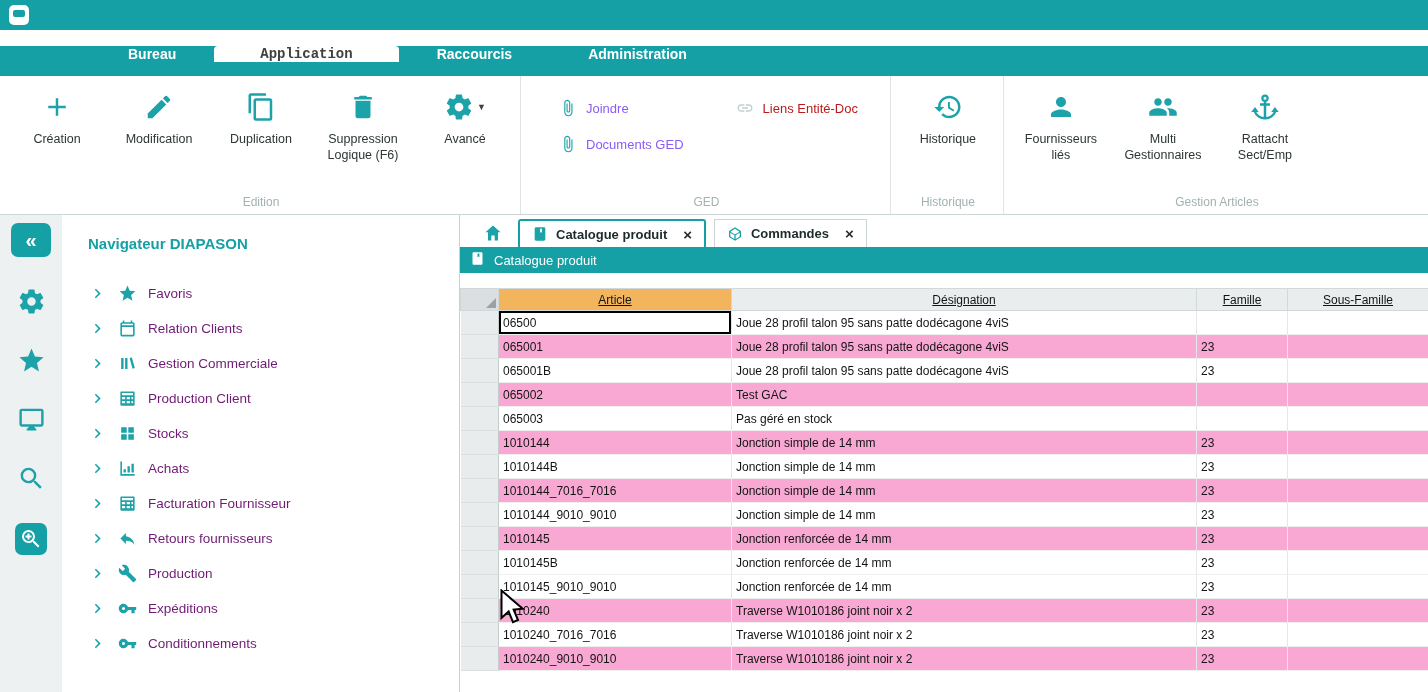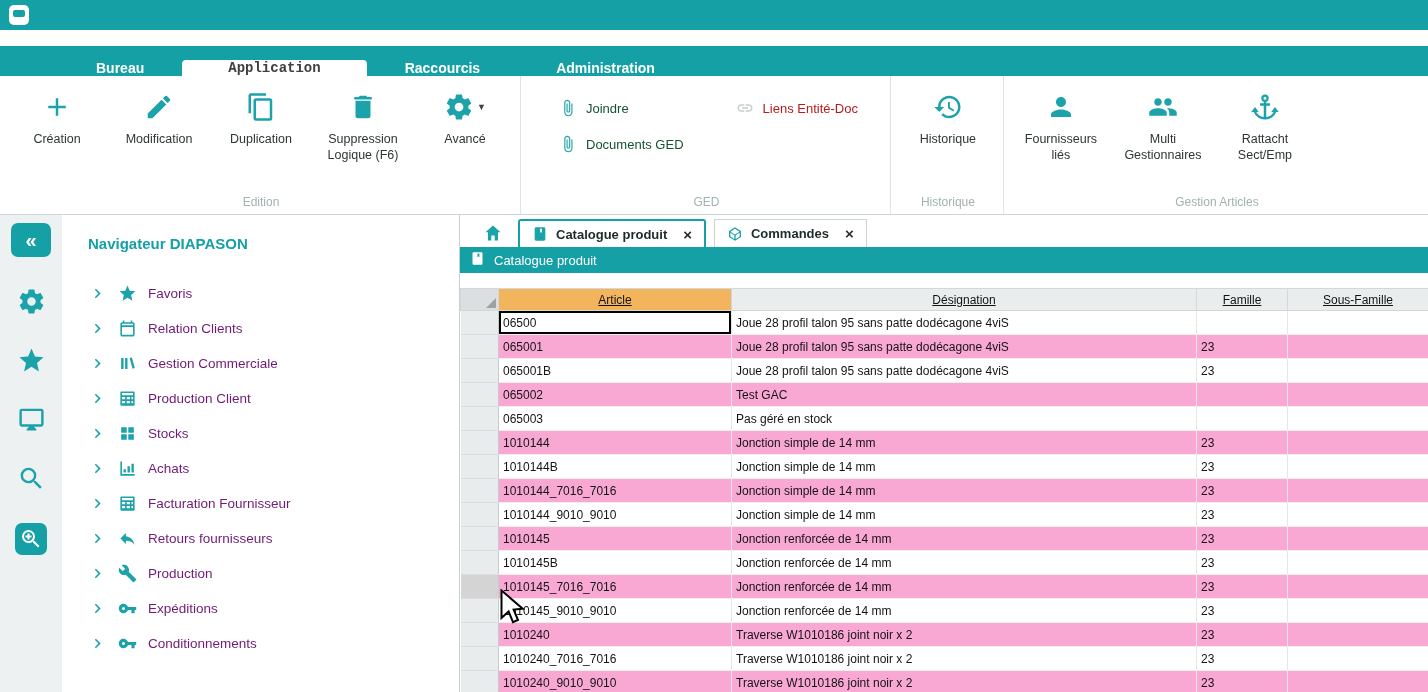--- a/index.html
+++ b/index.html
@@ -7,39 +7,39 @@
               font-family:"Liberation Sans", sans-serif; }
   .app { position:relative; width:1428px; height:692px; display:flex; flex-direction:column; }
 
   
   .titlebar { height:30px; background:#15A0A6; display:flex; align-items:center; padding-left:9px; flex:0 0 auto; }
   .appicon { width:20px; height:20px; background:#fff; border-radius:5px; position:relative; }
   .appicon::after { content:""; position:absolute; left:4px; top:5px; width:12px; height:7px; background:#15A0A6; border-radius:2px; }
   .titlegap { height:16px; background:#fff; flex:0 0 auto; }
 
   
-  .ribbon-tabs { height:30px; background:#15A0A6; display:flex; align-items:flex-end; padding-left:58px; flex:0 0 auto; }
+  .ribbon-tabs { height:30px; background:#15A0A6; display:flex; align-items:flex-start; padding-left:90px; flex:0 0 auto; }
   .rtab { color:#fff; font-weight:bold; font-size:14px; padding:0 38px; display:flex; align-items:center; cursor:pointer; }
   .rtab.active { background:#fff; color:#404040; border-radius:4px 4px 0 0; padding:0 46px;font-family:Liberation Mono, monospace; }
 
   
   .ribbon { height:139px; background:#fff; display:flex; border-bottom:1px solid #ccd6d6; flex:0 0 auto; }
   .rgroup { display:flex; flex-direction:column; border-right:1px solid #dfe5e5; padding:4px 4px 0 6px; }
   .rgroup:last-child { border-right:none; flex:1; }
   .rgroup-buttons { flex:1; display:flex; align-items:flex-start; }
   .rgroup-label { text-align:center; color:#a2b1b1; font-size:12px; padding:3px 0 5px; }
   .bigbtn { width:102px; padding-top:12px; display:flex; flex-direction:column; align-items:center; gap:9px;
             color:#2d3535; font-size:12.5px; text-align:center; cursor:pointer; line-height:1.3; }
   .iconwrap { display:flex; align-items:flex-start; gap:3px; }
   .caret { font-size:9px; color:#3a4444; margin-top:10px; }
   .icon { display:inline-flex; color:#1BA3A9; }
   .bigbtn .icon svg { width:30px; height:30px; }
   .smallgrid { display:grid; grid-template-columns:auto auto; grid-auto-rows:36px; column-gap:52px;
                padding:10px 28px 0 32px; align-items:center; flex:1; }
-  .smallbtn { display:flex; align-items:center; gap:9px; font-size:13px; color:#14532d; cursor:pointer; }
+  .smallbtn { display:flex; align-items:center; gap:9px; font-size:13px; color:#8b5cf6; cursor:pointer; }
   .smallbtn .icon svg { width:18px; height:18px; }
   .smallbtn.disabled { color:#b91c1c; cursor:default; }
   .smallbtn.disabled .icon { color:#c3cfcf; }
 
   
   .workspace { flex:1; display:flex; min-height:0; }
 
   .rail { width:62px; background:#EDF1F1; display:flex; flex-direction:column; align-items:center; padding-top:8px; gap:30px; flex:0 0 auto; }
   .rail-collapse { width:40px; height:34px; background:#15A0A6; color:#fff; border-radius:7px; font-size:20px; font-weight:bold;
                    display:flex; align-items:center; justify-content:center; cursor:pointer; }
@@ -547,27 +547,20 @@
                 <td class="">23</td>
                 <td class=""></td>
               </tr>
               <tr class="">
                 <td class="selector"></td>
                 <td class="">1010145B</td>
                 <td class="">Jonction renforcée de 14 mm</td>
                 <td class="">23</td>
                 <td class=""></td>
               </tr>
-              <tr class="alt hl">
-                <td class="selector"></td>
-                <td class="">1010145_7016_7016</td>
-                <td class="">Jonction renforcée de 14 mm</td>
-                <td class="">23</td>
-                <td class=""></td>
-              </tr>
               <tr class="">
                 <td class="selector"></td>
                 <td class="">1010145_9010_9010</td>
                 <td class="">Jonction renforcée de 14 mm</td>
                 <td class="">23</td>
                 <td class=""></td>
               </tr>
               <tr class="alt">
                 <td class="selector"></td>
                 <td class="">1010240</td>

